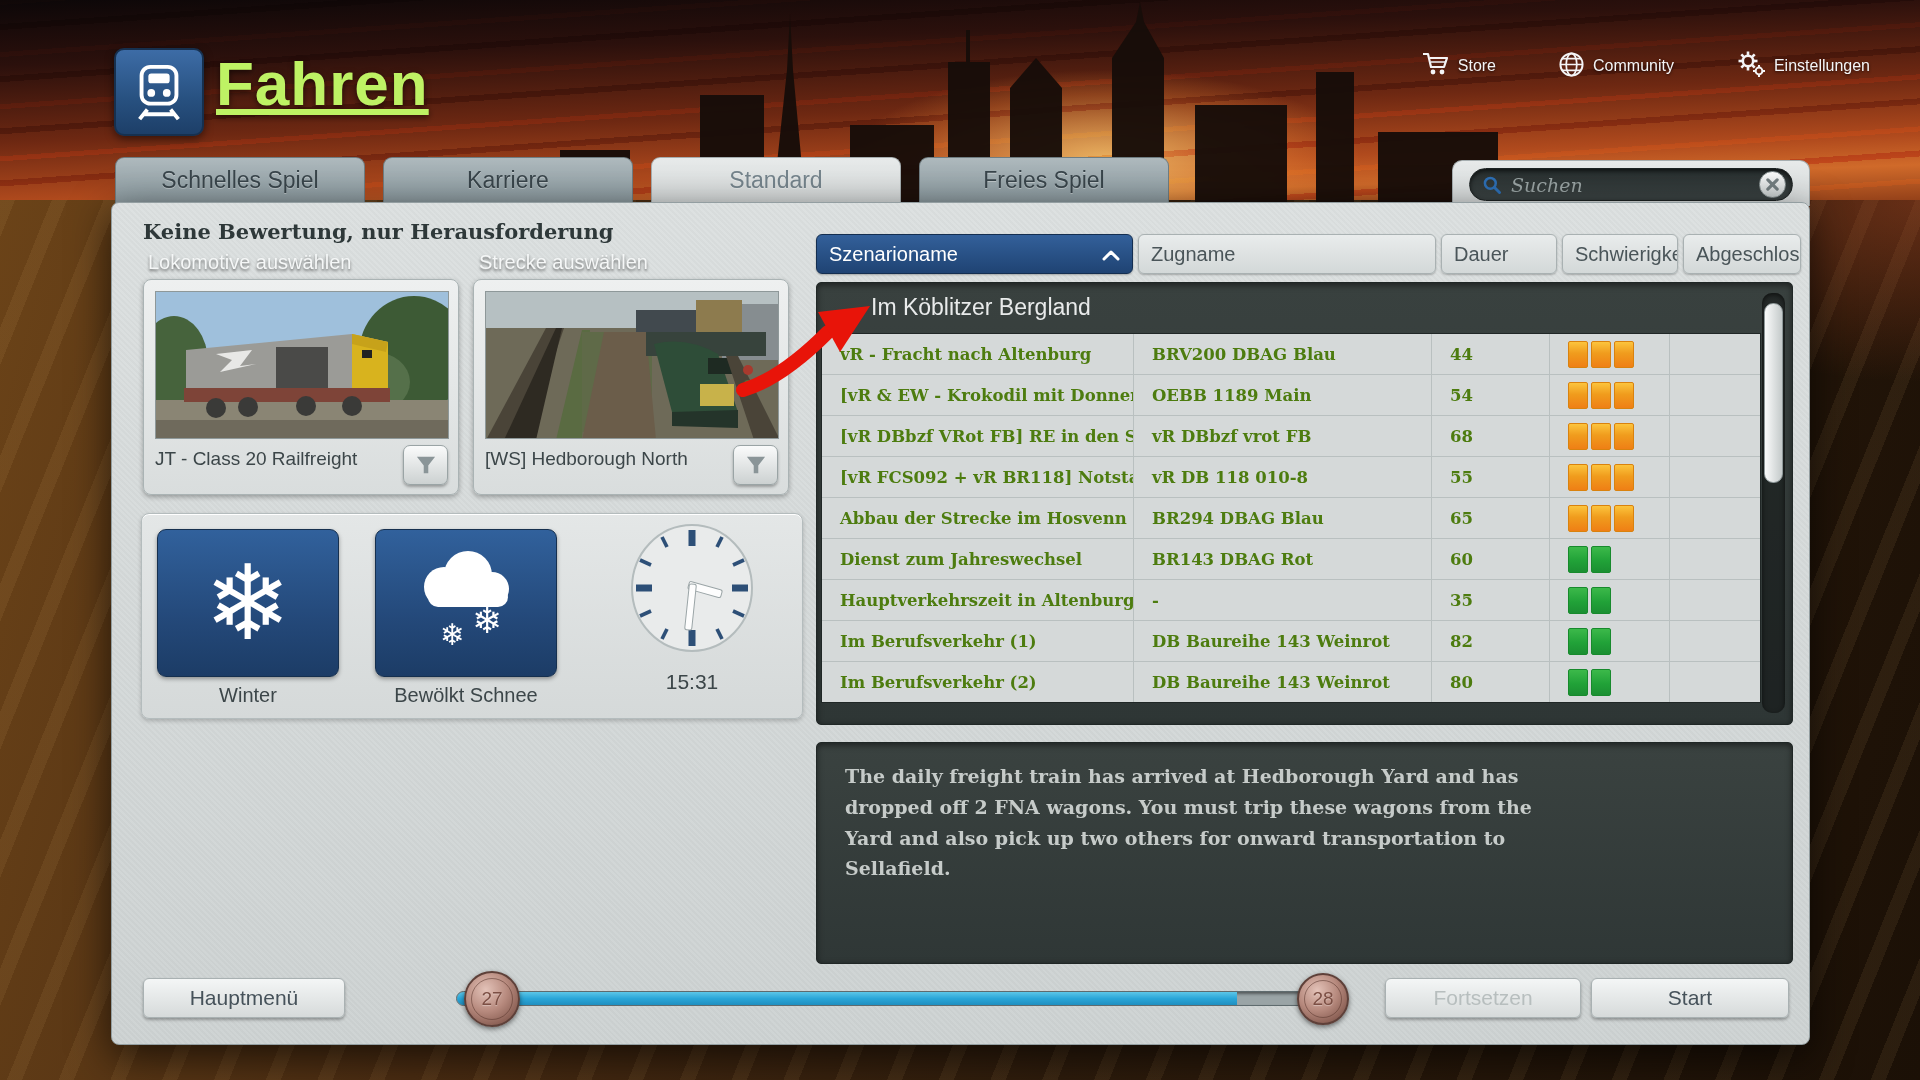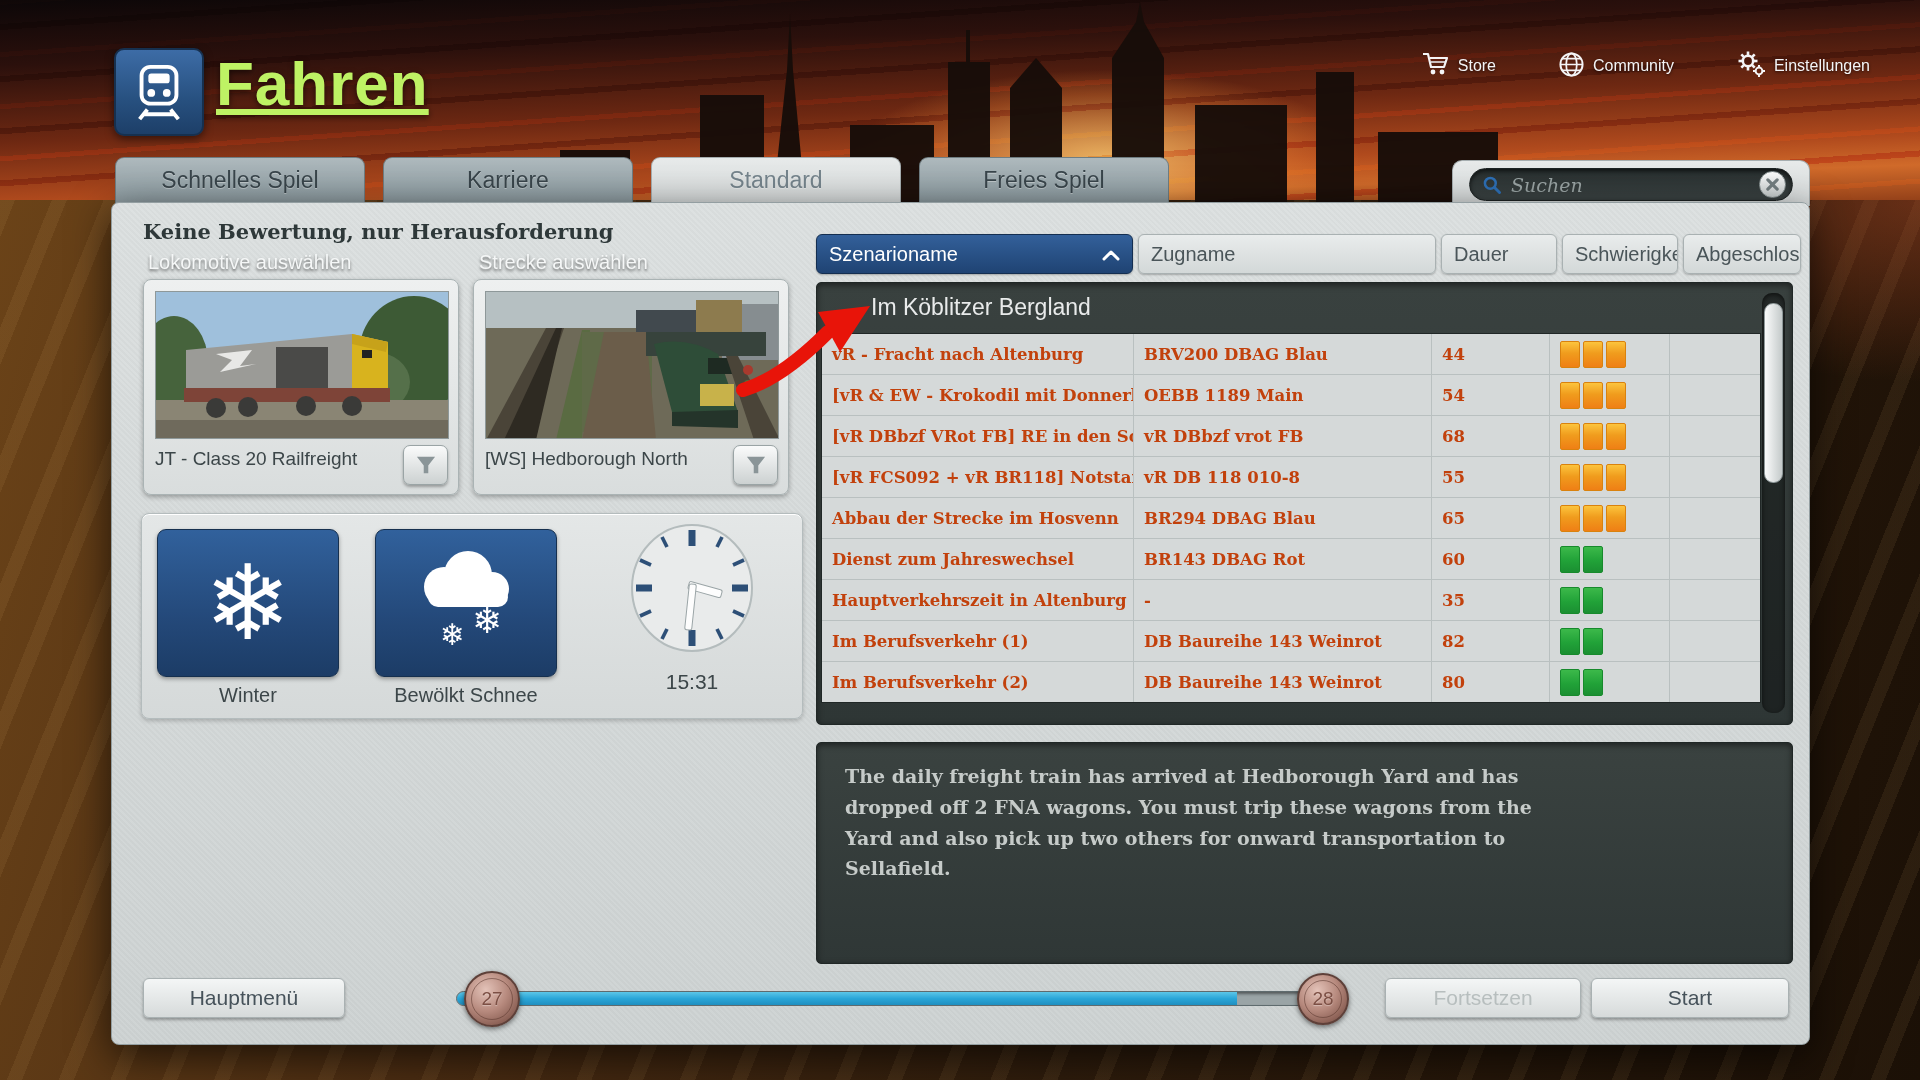--- a/index.html
+++ b/index.html
@@ -90,22 +90,22 @@
     justify-content:space-between; }
   .list-box { position:absolute; left:704px; top:79px; width:977px; height:443px; border-radius:5px;
     background:linear-gradient(180deg,#39413f,#2e3635); border:1px solid #202726; box-shadow:inset 0 2px 6px rgba(0,0,0,.5); }
   .group-hdr { position:absolute; left:54px; top:11px; color:#e9ebeb; font-size:23px; }
   .rows { position:absolute; left:4px; top:50px; width:940px; height:370px; display:flex; flex-direction:column;
     background:#d5d9d9; border:1px solid #202726; }
   .row { flex:1; display:grid; grid-template-columns:312px 298px 118px 120px auto;
     border-bottom:1px solid #b9c0c0; cursor:pointer; }
   .row:last-child { border-bottom:none; }
   .row .cell { display:flex; align-items:center; padding:0 10px; border-right:1px solid #b9c0c0;
-    font-family:"DejaVu Serif", serif; font-weight:bold; font-size:16.5px; color:#c2410c;
-    white-space:nowrap; overflow:hidden; }
+    font-family:"DejaVu Serif", serif; font-weight:bold; font-size:16.5px; color:#4d7c0f;
+    white-space:nowrap; overflow:hidden;margin-left:8px; }
   .row .cell:last-child { border-right:none; }
   .sqs { display:flex; gap:3px; }
   .sq { width:20px; height:27px; border-radius:2px; }
   .sq.orange { background:linear-gradient(180deg,#fcc43d,#f09c1d 45%,#ef7f15); border:1px solid #d9820e; }
   .sq.green  { background:linear-gradient(180deg,#3cb94a,#21a238 55%,#1b8f32); border:1px solid #178a2c; }
   .scrollbar { position:absolute; right:7px; top:10px; width:23px; height:420px; border-radius:10px;
     background:rgba(0,0,0,.35); box-shadow:inset 0 2px 5px rgba(0,0,0,.6); }
   .scroll-thumb { position:absolute; left:2px; top:10px; width:19px; height:180px; border-radius:9px;
     background:linear-gradient(90deg,#fafbfb,#c4caca); border:1px solid #8e9899; cursor:pointer; }
 

